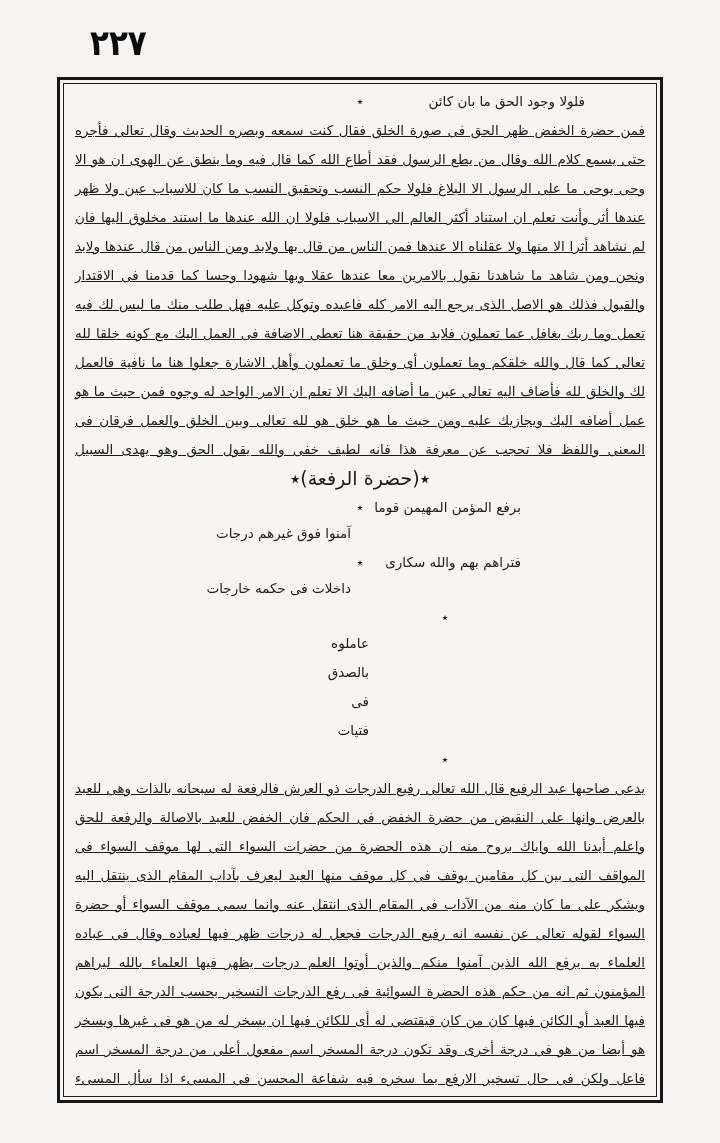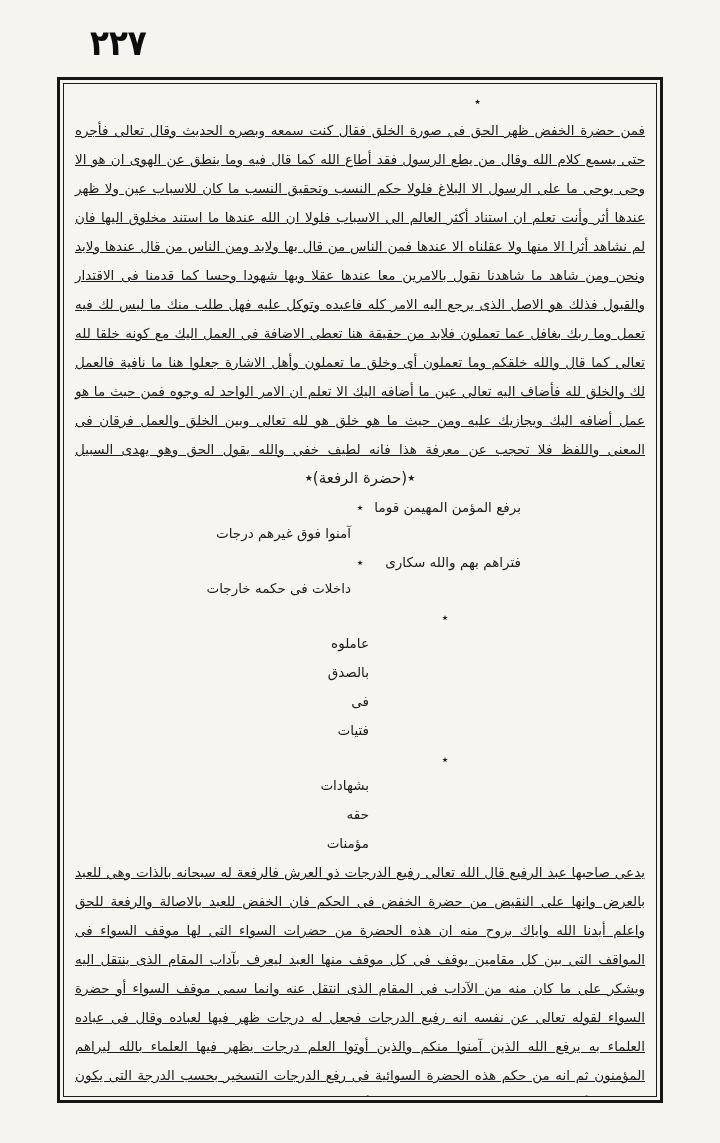--- a/index.html
+++ b/index.html
@@ -60,21 +60,21 @@
   .opening-verse .hemi-r { text-align: right; }
   .opening-verse .hemi-l { text-align: left; }
   .para {
     text-align: justify;
     text-align-last: justify;
     word-spacing: 0.5px;
     text-decoration: underline;
   }
   .heading {
     text-align: center;
-    font-size: 15px;
+    font-size: 19px;
   }
   .poem-line {
     display: grid;
     grid-template-columns: 152px 18px 152px;
     justify-content: center;
     direction: rtl;
   }
   .poem-line .hemi-r { text-align: right; }
   .poem-line .hemi-l { text-align: right; margin-top: 26px; }
   .star {
@@ -84,20 +84,21 @@
 </style>
 </head>
 <body>
 
 <div class="page-number">٢٢٧</div>
 
 <div class="frame">
   <div class="frame-inner">
 
     <div class="vline opening-verse">
+      <span class="hemi-r">فلولا وجود الحق ما بان كائن</span>
       <span class="star">٭</span>
     </div>
 
     <div class="para">فمن حضرة الخفض ظهر الحق فى صورة الخلق فقال كنت سمعه وبصره الحديث وقال تعالى فأجره حتى يسمع كلام الله وقال من يطع الرسول فقد أطاع الله كما قال فيه وما ينطق عن الهوى ان هو الا وحى يوحى ما على الرسول الا البلاغ فلولا حكم النسب وتحقيق النسب ما كان للاسباب عين ولا ظهر عندها أثر وأنت تعلم ان استناد أكثر العالم الى الاسباب فلولا ان الله عندها ما استند مخلوق اليها فان لم نشاهد أثرا الا منها ولا عقلناه الا عندها فمن الناس من قال بها ولابد ومن الناس من قال عندها ولابد ونحن ومن شاهد ما شاهدنا نقول بالامرين معا عندها عقلا وبها شهودا وحسا كما قدمنا فى الاقتدار والقبول فذلك هو الاصل الذى يرجع اليه الامر كله فاعبده وتوكل عليه فهل طلب منك ما ليس لك فيه تعمل وما ربك بغافل عما تعملون فلابد من حقيقة هنا تعطى الاضافة فى العمل اليك مع كونه خلقا لله تعالى كما قال والله خلقكم وما تعملون أى وخلق ما تعملون وأهل الاشارة جعلوا هنا ما نافية فالعمل لك والخلق لله فأضاف اليه تعالى عين ما أضافه اليك الا تعلم ان الامر الواحد له وجوه فمن حيث ما هو عمل أضافه اليك ويجازيك عليه ومن حيث ما هو خلق هو لله تعالى وبين الخلق والعمل فرقان فى المعنى واللفظ فلا تحجب عن معرفة هذا فانه لطيف خفى والله يقول الحق وهو يهدى السبيل</div>
 
     <div class="heading">٭(حضرة الرفعة)٭</div>
 
     <div class="poem-line">
       <span class="hemi-r">برفع المؤمن المهيمن قوما</span>
       <span class="star">٭</span>
@@ -107,19 +108,18 @@
       <span class="hemi-r">فتراهم بهم والله سكارى</span>
       <span class="star">٭</span>
       <span class="hemi-l">داخلات فى حكمه خارجات</span>
     </div>
     <div class="poem-line">
       <span class="star">٭</span>
       <span class="hemi-l">عاملوه بالصدق فى فتيات</span>
     </div>
     <div class="poem-line">
       <span class="star">٭</span>
-      <span class="hemi-l">بشهادات حقه مؤمنات</span>
     </div>
 
     <div class="para">يدعى صاحبها عبد الرفيع قال الله تعالى رفيع الدرجات ذو العرش فالرفعة له سبحانه بالذات وهى للعبد بالعرض وانها على النقيض من حضرة الخفض فى الحكم فان الخفض للعبد بالاصالة والرفعة للحق واعلم أيدنا الله واياك بروح منه ان هذه الحضرة من حضرات السواء التى لها موقف السواء فى المواقف التى بين كل مقامين يوقف فى كل موقف منها العبد ليعرف بآداب المقام الذى ينتقل اليه ويشكر على ما كان منه من الآداب فى المقام الذى انتقل عنه وانما سمى موقف السواء أو حضرة السواء لقوله تعالى عن نفسه انه رفيع الدرجات فجعل له درجات ظهر فيها لعباده وقال فى عباده العلماء به يرفع الله الذين آمنوا منكم والذين أوتوا العلم درجات يظهر فيها العلماء بالله ليراهم المؤمنون ثم انه من حكم هذه الحضرة السوائية فى رفع الدرجات التسخير بحسب الدرجة التى يكون فيها العبد أو الكائن فيها كان من كان فيقتضى له أى للكائن فيها ان يسخر له من هو فى غيرها ويسخر هو أيضا من هو فى درجة أخرى وقد تكون درجة المسخر اسم مفعول أعلى من درجة المسخر اسم فاعل ولكن فى حال تسخير الارفع بما سخره فيه شفاعة المحسن فى المسىء اذا سأل المسىء الشفاعة فيه وفى حديث النزول فى الثلث الباقى من الليل غنية وكفاية وشفاء لما فى الصدور لمن عقل ولما كانت الدرجة حاكمة اقتضى ان يكون الارفع مسخرا اسم مفعول وتكون أبدا تلك الدرجة أنزل من درجة المسخر اسم فاعل والحكم للاحوال كدرجة الملك فى ذبه عن رعيته وقتاله عنهم وقيامه بمصالحهم والدرجة تقتضى له ذلك والتسخير يعطيه النزول فى الدرجة عن درجة المسخر له اسم مفعول قال الله عز وجل ورفع بعضكم فوق بعض درجات ليتخذ بعضكم بعضا سخريا فافهم ثم انه أمر عباده ونهاهم كما أمر عباده أيضا ان يأمروه وينهوه فقال لهم قولوا اغفر لنا وارحمنا فى مثل الامر ويسمى دعاء ورغبة وفى مثل النهى لا تؤاخذنا ان نسينا أو أخطأنا لا تحمل علينا اصرا لا تحملنا ما لا طاقة لنا به وأمر الله أن نقول أوفوا بالعقود أوفوا بعهد الله اذا عاهدتم والنهى لا تنقضوا الايمان بعد توكيدها لا تخسروا الميزان وأمثال ذلك فنظرنا فى السبب الذى أوجب هذا من الله ان يكون مامورا منهيا على عزته</div>
 
   </div>
 </div>
 
 </body></html>

